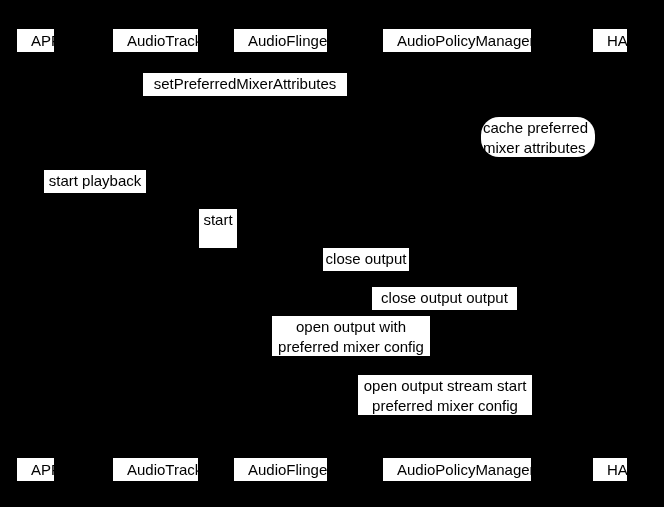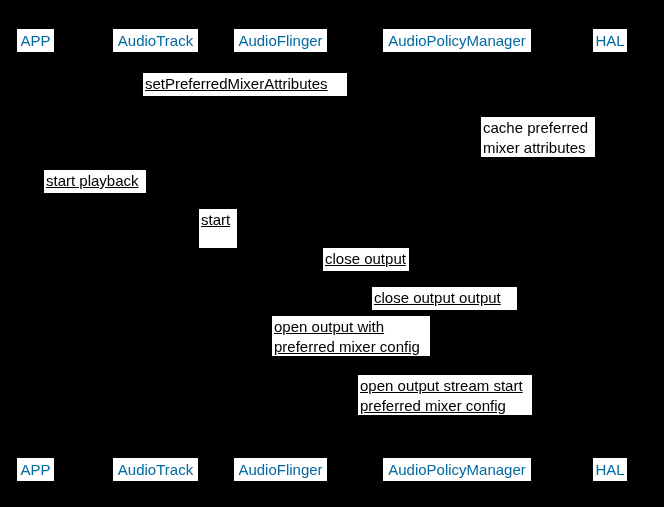--- a/index.html
+++ b/index.html
@@ -18,40 +18,40 @@
   }
   .lifeline {
     position: absolute;
     top: 0;
     width: 1px;
     background: #000000;
   }
   .participant {
     position: absolute;
     background: #ffffff;
-    color: #0369a1;
+    color: #000000;
     font-size: 15px;
     line-height: 21px;
-    padding: 1px 2px;
+    padding: 1px 14px;
     white-space: nowrap;
     text-align: center;
     box-sizing: border-box;
   }
   .msg-label {
     position: absolute;
     background: #ffffff;
     color: #000000;
     font-size: 15px;
     line-height: 20px;
     padding: 1px 2px;
     white-space: pre;
     box-sizing: border-box;
   }
-  .msg-label.center { text-align: left; text-decoration: underline; }
-  .msg-label.left { text-align: left; }
+  .msg-label.center { text-align: center; }
+  .msg-label.left { text-align: left; border-radius: 18px; }
 </style>
 </head>
 <body>
 
 <div id="diagram">
   <div id="lifelines">
       <div class="lifeline" style="left: 35px; top: 51px; height: 407px;"></div>
       <div class="lifeline" style="left: 155px; top: 51px; height: 407px;"></div>
       <div class="lifeline" style="left: 280px; top: 51px; height: 407px;"></div>
       <div class="lifeline" style="left: 457px; top: 51px; height: 407px;"></div>

